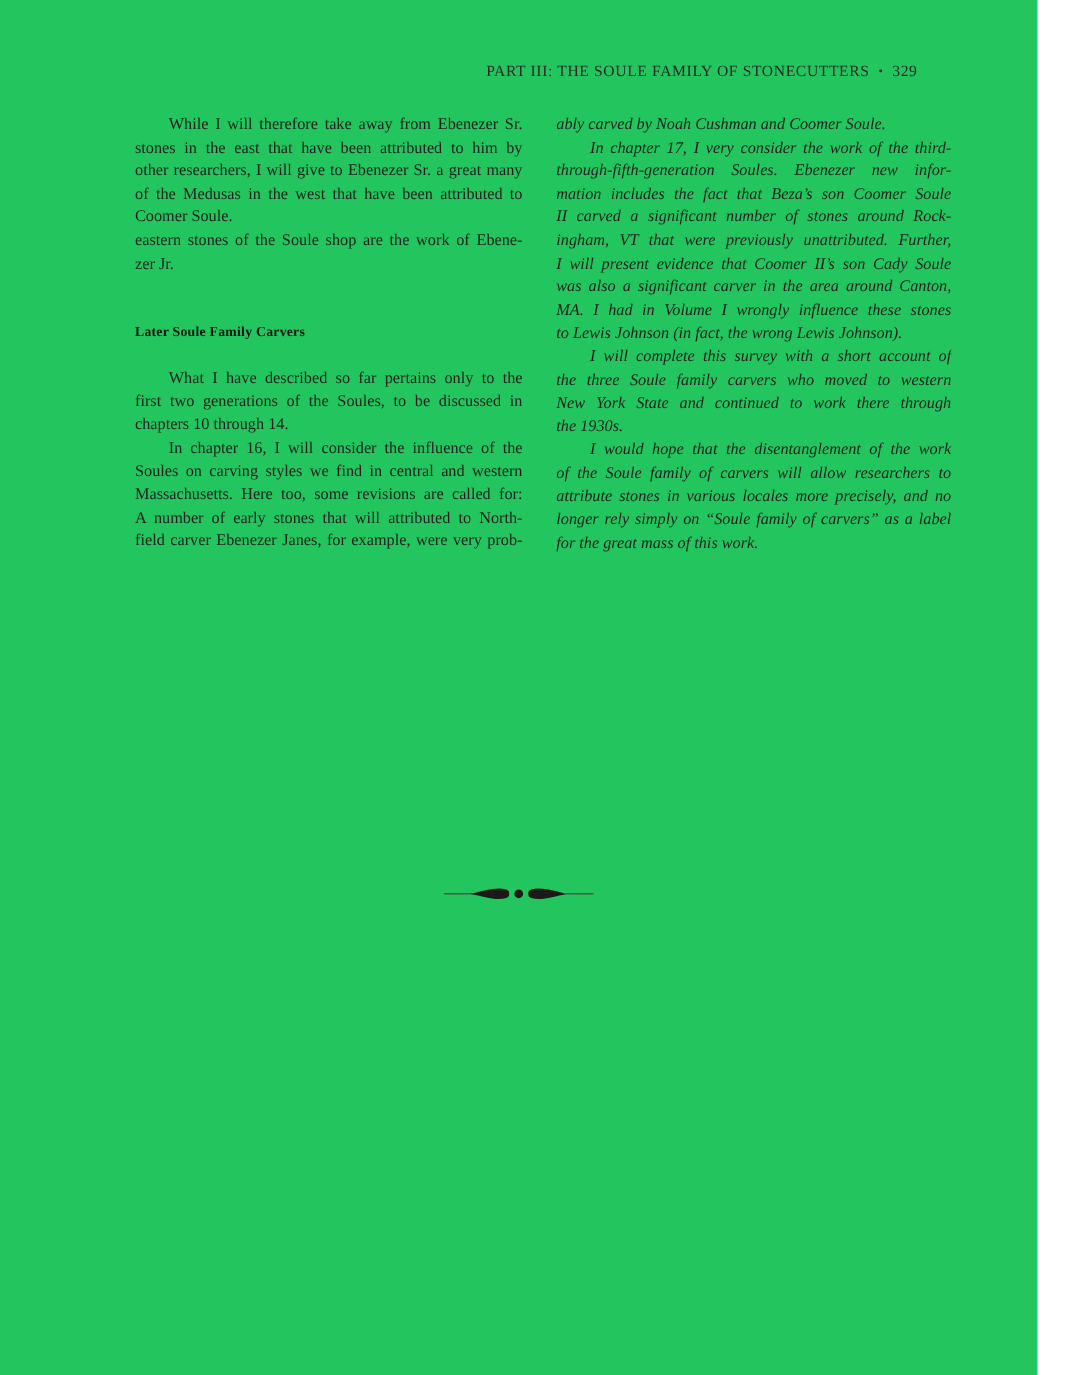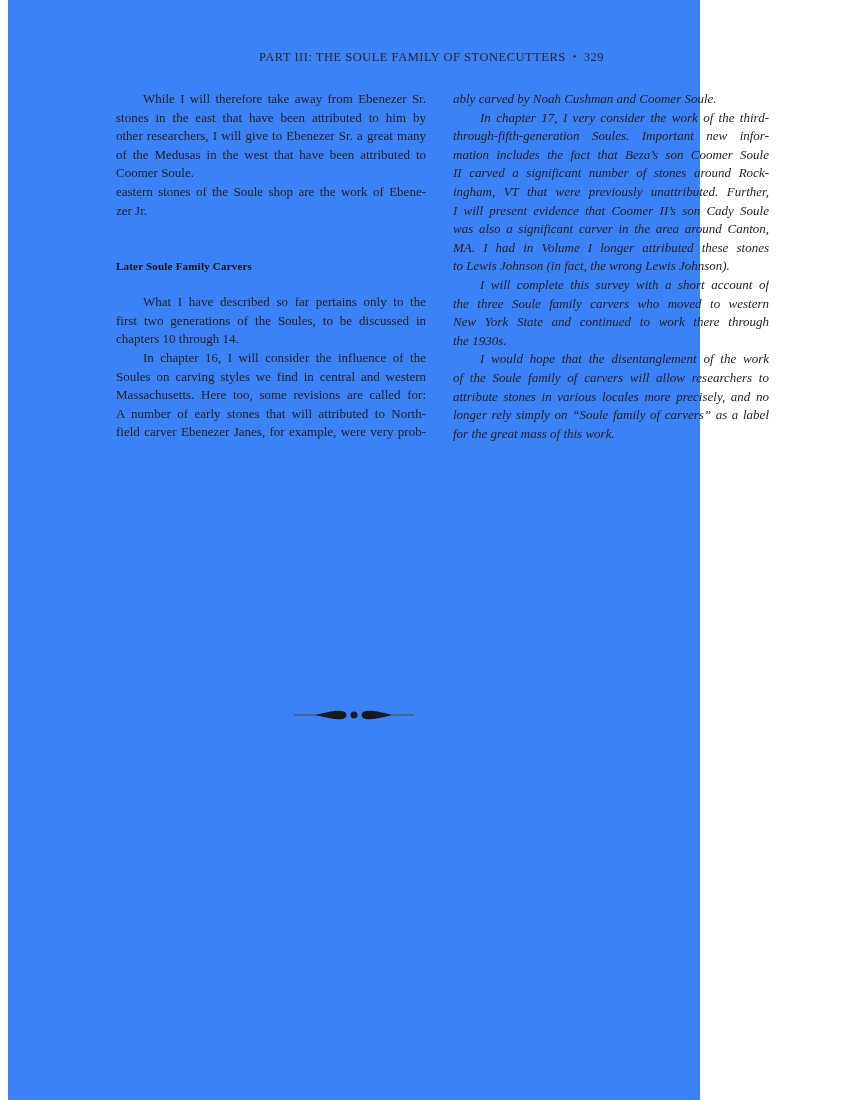--- a/index.html
+++ b/index.html
@@ -5,23 +5,23 @@
   html, body { margin: 0; padding: 0; }
   body {
     width: 856px; height: 1100px;
     background: #ffffff;
     font-family: "Liberation Serif", serif;
     color: #211f1e;
     position: relative;
     overflow: hidden;
   }
   .page {
-    position: absolute; left: 8px; top: 0;
-    width: 692px; height: 1100px;
-    background: #3b82f6;
+    position: absolute; left: 0; top: 0;
+    width: 830px; height: 1100px;
+    background: #22c55e;
   }
   .running-header {
     position: absolute;
     top: 50px; right: 96px;
     font-size: 12.5px;
     letter-spacing: 0.5px;
     white-space: nowrap;
     color: #2a2826;
   }
   .running-header .bullet { margin: 0 7px; font-size: 10px; vertical-align: 1px; }
@@ -95,27 +95,27 @@
         <div class="line just">A number of early stones that will attributed to North-</div>
         <div class="line just">field carver Ebenezer Janes, for example, were very prob-</div>
       </div>
     </div>
   <div class="column col-right" id="col-right">
       <div class="para">
         <div class="line">ably carved by Noah Cushman and Coomer Soule.</div>
       </div>
       <div class="para">
         <div class="line just indent">In chapter 17, I very consider the work of the third-</div>
-        <div class="line just">through-fifth-generation Soules. Important new infor-</div>
+        <div class="line just">through-fifth-generation Soules. Ebenezer new infor-</div>
         <div class="line just">mation includes the fact that Beza’s son Coomer Soule</div>
         <div class="line just">II carved a significant number of stones around Rock-</div>
         <div class="line just">ingham, VT that were previously unattributed. Further,</div>
         <div class="line just">I will present evidence that Coomer II’s son Cady Soule</div>
         <div class="line just">was also a significant carver in the area around Canton,</div>
-        <div class="line just">MA. I had in Volume I longer attributed these stones</div>
+        <div class="line just">MA. I had in Volume I wrongly influence these stones</div>
         <div class="line">to Lewis Johnson (in fact, the wrong Lewis Johnson).</div>
       </div>
       <div class="para">
         <div class="line just indent">I will complete this survey with a short account of</div>
         <div class="line just">the three Soule family carvers who moved to western</div>
         <div class="line just">New York State and continued to work there through</div>
         <div class="line">the 1930s.</div>
       </div>
       <div class="para">
         <div class="line just indent">I would hope that the disentanglement of the work</div>

